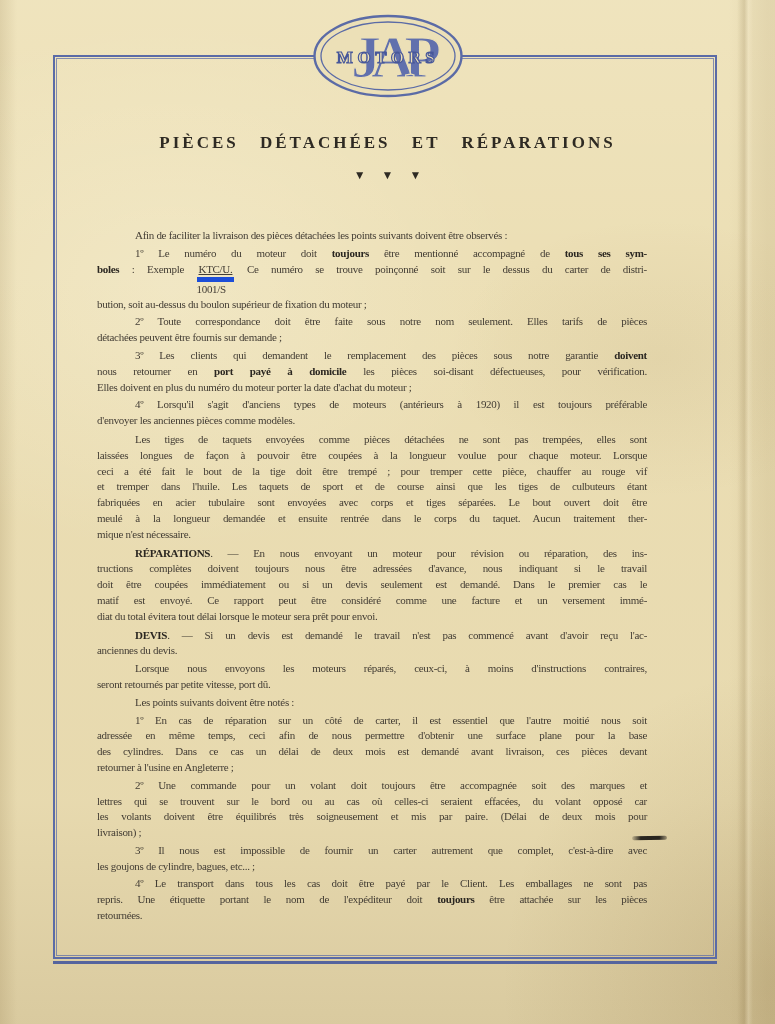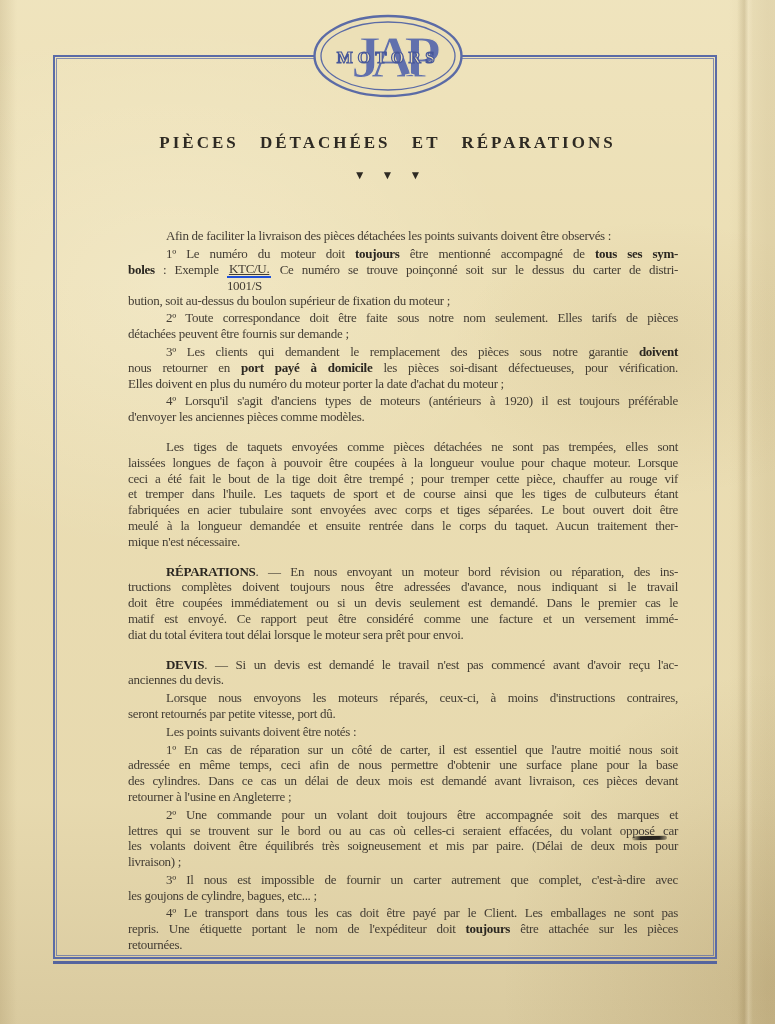--- a/index.html
+++ b/index.html
@@ -33,32 +33,32 @@
   }
   .logo { position:absolute; left:311px; top:13px; width:154px; height:86px; }
   .title {
     position:absolute; top:133px; left:0; width:775px; margin:0;
     text-align:center; font-size:17px; font-weight:bold;
     letter-spacing:3px; word-spacing:14px; color:#2e2a23;
   }
   .ornaments { position:absolute; top:168px; left:0; width:775px; text-align:center; color:#2e2a23; font-size:12px; }
   .ornaments span { margin:0 8px; }
   .body {
-    position:absolute; left:128px; top:228px; width:550px;
-    font-size:13px; line-height:15.8px; letter-spacing:-0.3px;
+    position:absolute; left:97px; top:228px; width:550px;
+    font-size:11px; line-height:15.8px; letter-spacing:-0.3px;
   }
   .para { margin:2px 0 0 0; }
-  .para.gap { margin-top:14px; }
+  .para.gap { margin-top:3px; }
   .para:first-child { margin-top:0; }
   .line { text-align:justify; text-align-last:justify; }
   .line.last { text-align-last:left; }
   .line.indent { text-indent:38px; }
   .line b { color:#2b2721; }
   .frac { display:inline-block; vertical-align:text-top; text-align:center; line-height:13.5px; letter-spacing:-0.3px; }
-  .frac .top { border-bottom:2px solid #1d4ed8; padding:0 2px 1px 2px;text-decoration:underline; }
+  .frac .top { border-bottom:5px solid #1d4ed8; padding:0 2px 1px 2px;text-decoration:underline; }
   .frac .bot { padding-top:1px; }
   .ink-mark {
     position:absolute; left:632px; top:836px; width:35px; height:4px; border-radius:2px;
     transform:rotate(-1.2deg);
     background:linear-gradient(to right, rgba(40,35,28,0.15), #29251f 25%, #29251f 78%, rgba(40,35,28,0.35));
   }
 </style>
 </head>
 <body>
 
@@ -105,21 +105,21 @@
     <div class="para gap">
       <div class="line indent"><span>Les tiges de taquets envoyées comme pièces détachées ne sont pas trempées, elles sont</span></div>
       <div class="line"><span>laissées longues de façon à pouvoir être coupées à la longueur voulue pour chaque moteur. Lorsque</span></div>
       <div class="line"><span>ceci a été fait le bout de la tige doit être trempé ; pour tremper cette pièce, chauffer au rouge vif</span></div>
       <div class="line"><span>et tremper dans l'huile. Les taquets de sport et de course ainsi que les tiges de culbuteurs étant</span></div>
       <div class="line"><span>fabriquées en acier tubulaire sont envoyées avec corps et tiges séparées. Le bout ouvert doit être</span></div>
       <div class="line"><span>meulé à la longueur demandée et ensuite rentrée dans le corps du taquet. Aucun traitement ther-</span></div>
       <div class="line last"><span>mique n'est nécessaire.</span></div>
     </div>
     <div class="para gap">
-      <div class="line indent"><b>RÉPARATIONS</b><span>. — En nous envoyant un moteur bord révision ou réparation, des ins-</span></div>
+      <div class="line indent"><b>RÉPARATIONS</b><span>. — En nous envoyant un moteur pour révision ou réparation, des ins-</span></div>
       <div class="line"><span>tructions complètes doivent toujours nous être adressées d'avance, nous indiquant si le travail</span></div>
       <div class="line"><span>doit être coupées immédiatement ou si un devis seulement est demandé. Dans le premier cas le</span></div>
       <div class="line"><span>matif est envoyé. Ce rapport peut être considéré comme une facture et un versement immé-</span></div>
       <div class="line last"><span>diat du total évitera tout délai lorsque le moteur sera prêt pour envoi.</span></div>
     </div>
     <div class="para gap">
       <div class="line indent"><b>DEVIS</b><span>. — Si un devis est demandé le travail n'est pas commencé avant d'avoir reçu l'ac-</span></div>
       <div class="line last"><span>anciennes du devis.</span></div>
     </div>
     <div class="para">

